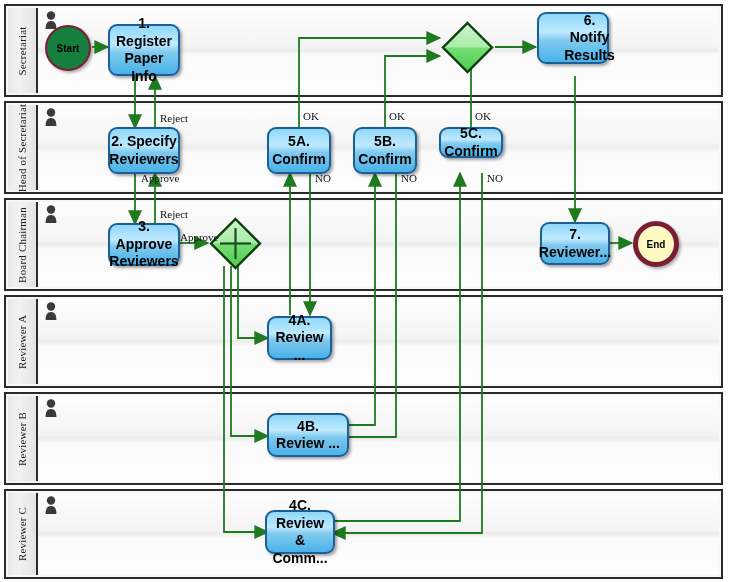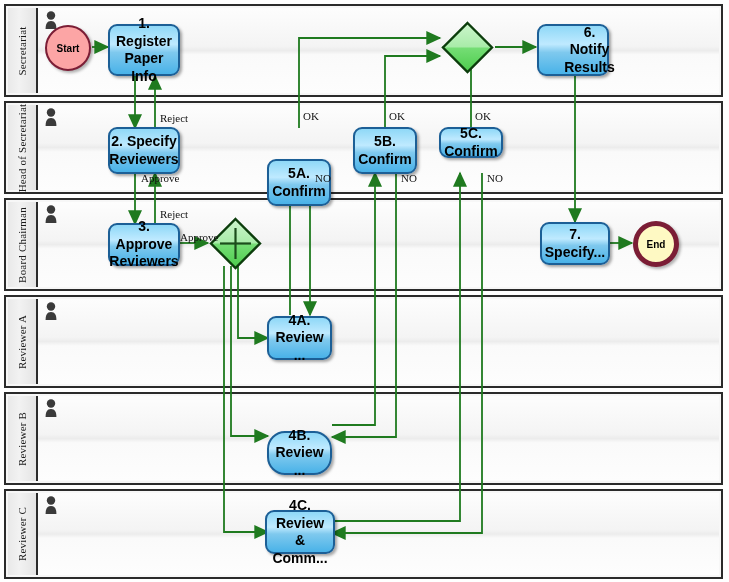--- a/index.html
+++ b/index.html
@@ -31,21 +31,21 @@
         background:linear-gradient(to bottom,#8fd8f7 0%,#bfeaff 38%,#7fc9ee 55%,#49b2e8 100%);
         box-shadow:2px 2px 3px rgba(0,0,0,.35);
         display:flex;align-items:center;justify-content:center;text-align:center;
         font-family:"Liberation Sans",sans-serif;font-weight:bold;font-size:14px;
         color:#000;line-height:1.25;padding:2px 3px;}
   .task span{display:block;}
 
   .evt{border-radius:50%;display:flex;align-items:center;justify-content:center;
        font-family:"Liberation Sans",sans-serif;font-weight:bold;font-size:10px;color:#000;
        box-shadow:2px 2px 3px rgba(0,0,0,.3);}
-  .evt-start{border:2px solid #7b1d35;background:#fca5a5;}
+  .evt-start{border:2px solid #7b1d35;background:#15803d;}
   .evt-end{border:5px solid #7b1d35;background:#fef9c3;}
 
   .gw{position:absolute;}
   .gw-label{position:absolute;left:0;top:0;width:100%;height:100%;
        display:flex;align-items:center;justify-content:center;
        font-size:26px;color:#1f5f23;font-family:"Liberation Sans",sans-serif;}
 
   .flow-label{position:absolute;font-family:"Liberation Serif",serif;font-size:11px;
        color:#111;white-space:nowrap;text-align:right;}
 </style>
@@ -208,70 +208,70 @@
     </div>
   </div>
 
   <div class="node task" style="left:108px;top:127px;width:72px;height:47px;">
     <div>
       <span>2. Specify</span>
       <span>Reviewers</span>
     </div>
   </div>
 
-  <div class="node task" style="left:267px;top:127px;width:64px;height:47px;margin-top:32px;">
+  <div class="node task" style="left:267px;top:127px;width:64px;height:47px;">
     <div>
       <span>5A.</span>
       <span>Confirm</span>
     </div>
   </div>
 
   <div class="node task" style="left:353px;top:127px;width:64px;height:47px;">
     <div>
       <span>5B.</span>
       <span>Confirm</span>
     </div>
   </div>
 
   <div class="node task" style="left:439px;top:127px;width:64px;height:31px;">
     <div>
       <span>5C.</span>
       <span>Confirm</span>
     </div>
   </div>
 
-  <div class="node task" style="left:537px;top:24px;width:72px;height:52px;padding-left:36px;">
+  <div class="node task" style="left:537px;top:12px;width:72px;height:52px;padding-left:36px;">
     <div>
       <span>6. Notify</span>
       <span>Results</span>
     </div>
   </div>
 
   <div class="node task" style="left:108px;top:223px;width:72px;height:43px;">
     <div>
       <span>3. Approve</span>
       <span>Reviewers</span>
     </div>
   </div>
 
   <div class="node task" style="left:540px;top:222px;width:70px;height:43px;">
     <div>
       <span>7.</span>
-      <span>Specify...</span>
+      <span>Reviewer...</span>
     </div>
   </div>
 
   <div class="node task" style="left:267px;top:316px;width:65px;height:44px;">
     <div>
       <span>4A.</span>
       <span>Review ...</span>
     </div>
   </div>
 
-  <div class="node task" style="left:267px;top:431px;width:65px;height:44px;border-radius:18px;">
+  <div class="node task" style="left:267px;top:413px;width:82px;height:44px;">
     <div>
       <span>4B.</span>
       <span>Review ...</span>
     </div>
   </div>
 
   <div class="node task" style="left:265px;top:510px;width:70px;height:44px;">
     <div>
       <span>4C. Review</span>
       <span>&amp; Comm...</span>

